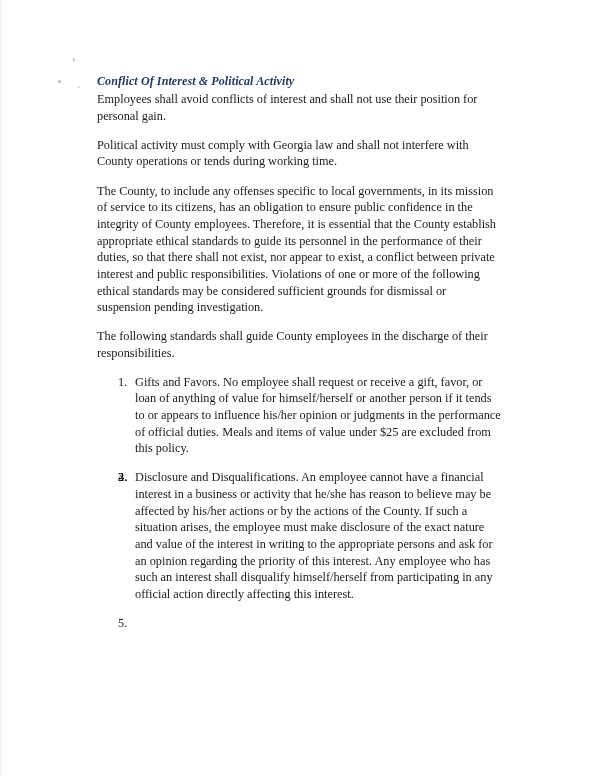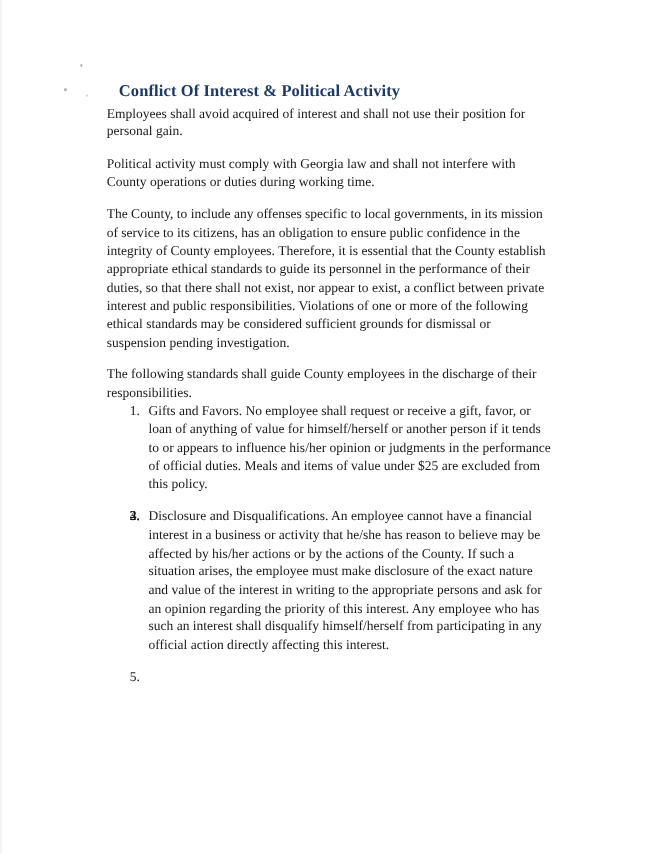--- a/index.html
+++ b/index.html
@@ -29,37 +29,38 @@
   #content {
     position: absolute;
     left: 97px;
     top: 74px;
     width: 404px;
   }
 
   .doc-heading {
     font-family: "Liberation Serif", "DejaVu Serif", serif;
     font-weight: bold;
-    font-size: 15px;
+    font-size: 12px;
     line-height: 1.25;
     color: #1f3864;
-    margin: 0 0 2px 11px;
+    margin: 0 0 2px 0;
     letter-spacing: 0.1px;
+    font-style: italic;
   }
 
   .para {
     font-size: 12.3px;
     line-height: 1.355;
     margin: 0 0 12.5px 0;
     text-align: left;
     color: #1a1a1a;
   }
 
   .para.tight {
-    margin-bottom: 0;
+    margin-bottom: 12px;
   }
 
   ol.standards {
     list-style: none;
     margin: 0;
     padding: 0;
   }
 
   ol.standards > li {
     position: relative;
@@ -110,23 +111,23 @@
   <div class="edge-left"></div>
 
   <div class="speck s1"></div>
   <div class="speck s2"></div>
   <div class="speck s3"></div>
 
   <div id="content">
 
     <h1 class="doc-heading">Conflict Of Interest &amp; Political Activity</h1>
 
-    <p class="para">Employees shall avoid acquired of interest and shall not use their position for personal gain.</p>
+    <p class="para">Employees shall avoid conflicts of interest and shall not use their position for personal gain.</p>
 
-    <p class="para">Political activity must comply with Georgia law and shall not interfere with County operations or duties during working time.</p>
+    <p class="para">Political activity must comply with Georgia law and shall not interfere with County operations or tends during working time.</p>
 
     <p class="para">The County, to include any offenses specific to local governments, in its mission of service to its citizens, has an obligation to ensure public confidence in the integrity of County employees. Therefore, it is essential that the County establish appropriate ethical standards to guide its personnel in the performance of their duties, so that there shall not exist, nor appear to exist, a conflict between private interest and public responsibilities. Violations of one or more of the following ethical standards may be considered sufficient grounds for dismissal or suspension pending investigation.</p>
 
     <p class="para tight">The following standards shall guide County employees in the discharge of their responsibilities.</p>
 
     <ol class="standards">
       <li>
         <span class="num">1.</span>
         <span>Gifts and Favors. No employee shall request or receive a gift, favor, or loan of anything of value for himself/herself or another person if it tends to or appears to influence his/her opinion or judgments in the performance of official duties. Meals and items of value under $25 are excluded from this policy.</span>
       </li>

